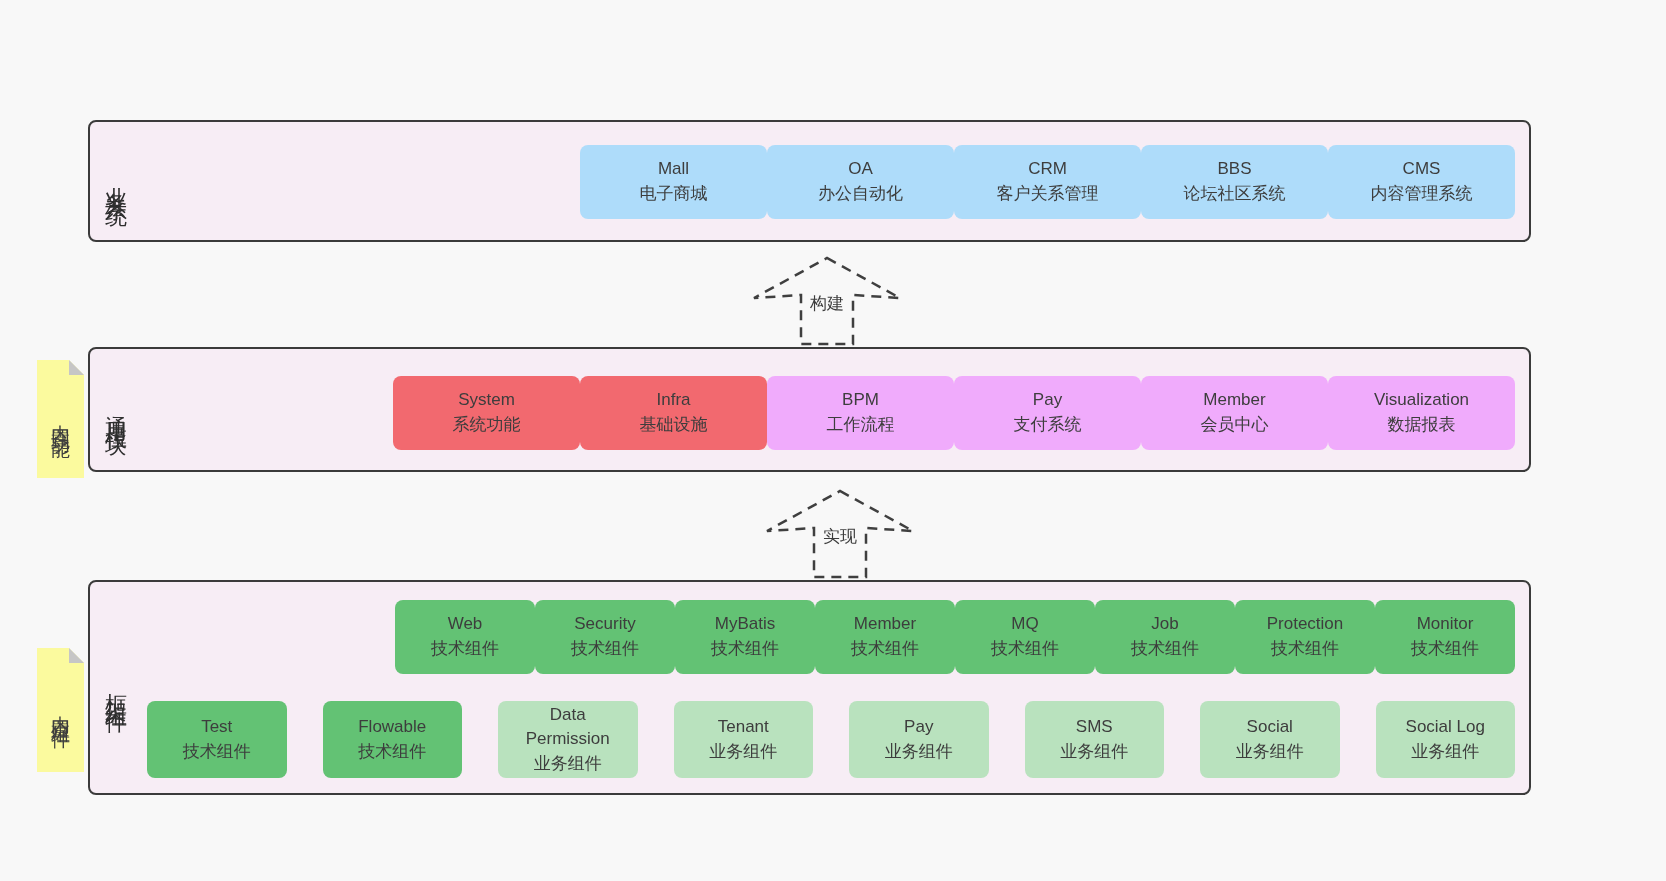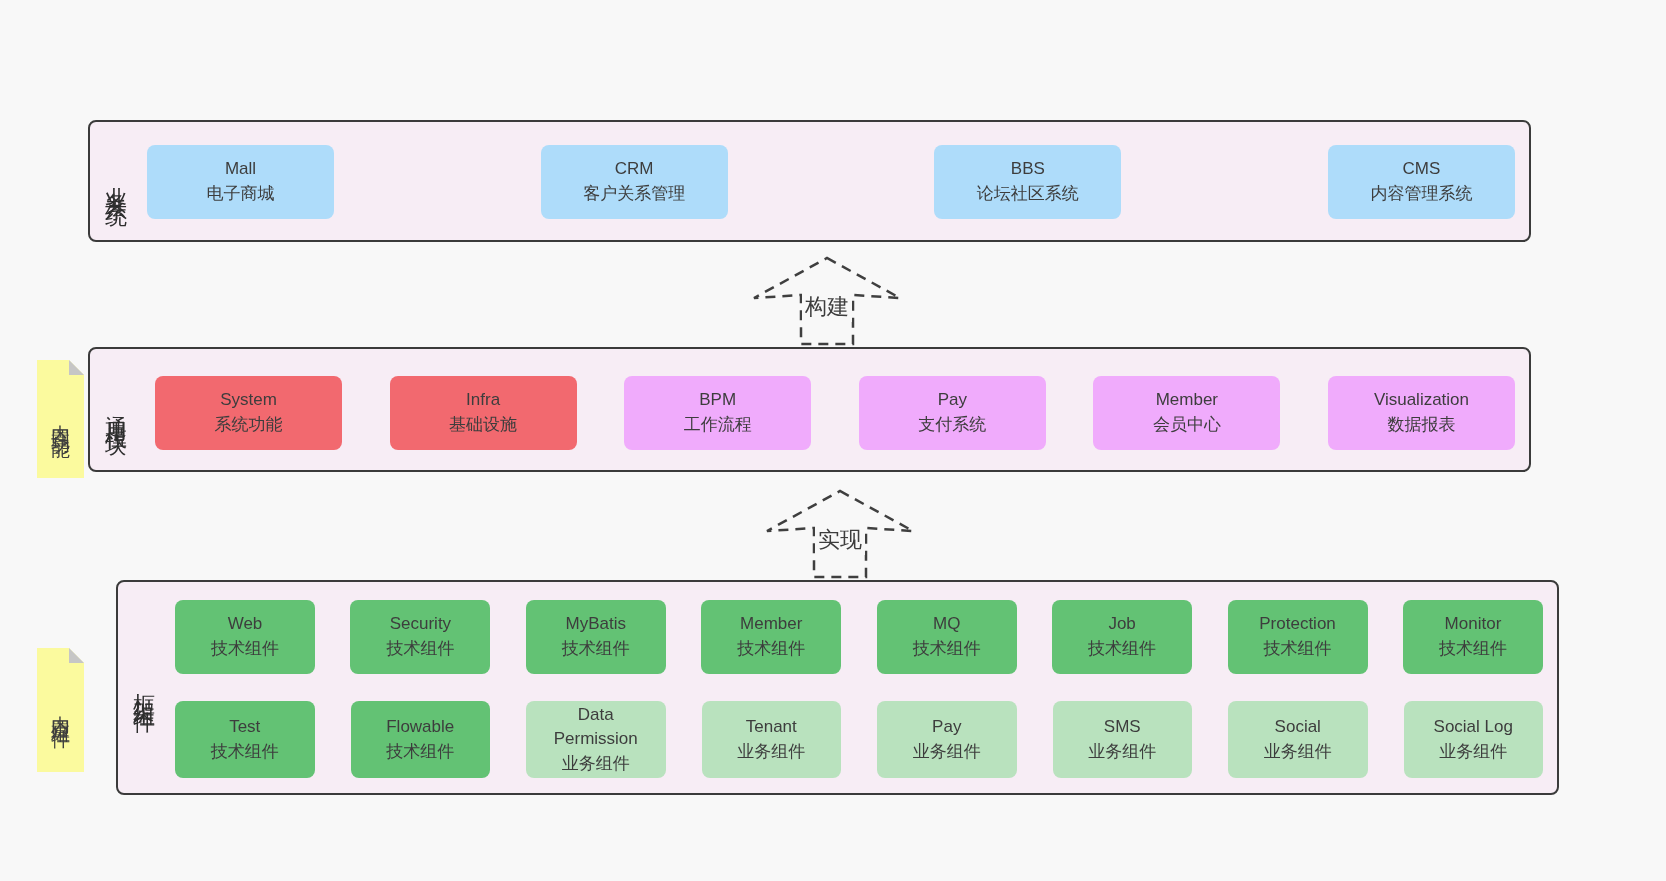--- a/index.html
+++ b/index.html
@@ -16,40 +16,40 @@
   
   .layer {
     position:absolute;
     background:#f7edf5;
     border:2px solid #3b3b3b;
     border-radius:8px;
     box-sizing:border-box;
   }
   .layer-business   { left:88px; top:120px; width:1443px; height:122px; }
   .layer-modules    { left:88px; top:347px; width:1443px; height:125px; }
-  .layer-components { left:88px; top:580px; width:1443px; height:215px;margin-left:28px; }
+  .layer-components { left:88px; top:580px; width:1443px; height:215px; }
 
   .vlabel {
     position:absolute;
     left:11px; top:50%;
     transform:translateY(-50%);
     writing-mode:vertical-rl;
     text-orientation:upright;
     font-size:22px;
     letter-spacing:6px;
     color:#2e2e2e;
     white-space:nowrap;
   }
 
   
   .boxrow {
     position:absolute;
     left:57px; right:14px;
     display:flex;
-    justify-content:space-between;
+    justify-content:flex-end;
   }
   .layer-business .boxrow { top:23px; }
   .layer-modules  .boxrow { top:27px;padding-left:8px; }
   .layer-components .boxrow.r1 { top:18px; }
   .layer-components .boxrow.r2 { top:119px;gap:36px; }
 
   .box {
     border-radius:8px;
     display:flex;
     flex-direction:column;
@@ -102,36 +102,40 @@
   .arrow { position:absolute; width:150px; height:90px; }
   .arrow svg { display:block; width:100%; height:100%; }
   .arrow-build     { left:752px; top:256px; }
   .arrow-implement { left:765px; top:489px; }
   .arrow-label {
     position:absolute;
     left:50%; top:36px;
     transform:translateX(-50%);
     background:#f8f8f8;
     padding:0 3px;
-    font-size:22px;
+    font-size:17px;
     color:#3d3d3d;
     white-space:nowrap;
   }
 </style>
 </head>
 <body>
 
 <div class="canvas">
 
   <div class="layer layer-business">
     <div class="vlabel">业务系统</div>
     <div class="boxrow row6">
       <div class="box blue">
         <span>Mall</span>
         <span>电子商城</span>
+      </div>
+      <div class="box blue">
+        <span>OA</span>
+        <span>办公自动化</span>
       </div>
       <div class="box blue">
         <span>CRM</span>
         <span>客户关系管理</span>
       </div>
       <div class="box blue">
         <span>BBS</span>
         <span>论坛社区系统</span>
       </div>
       <div class="box blue">

